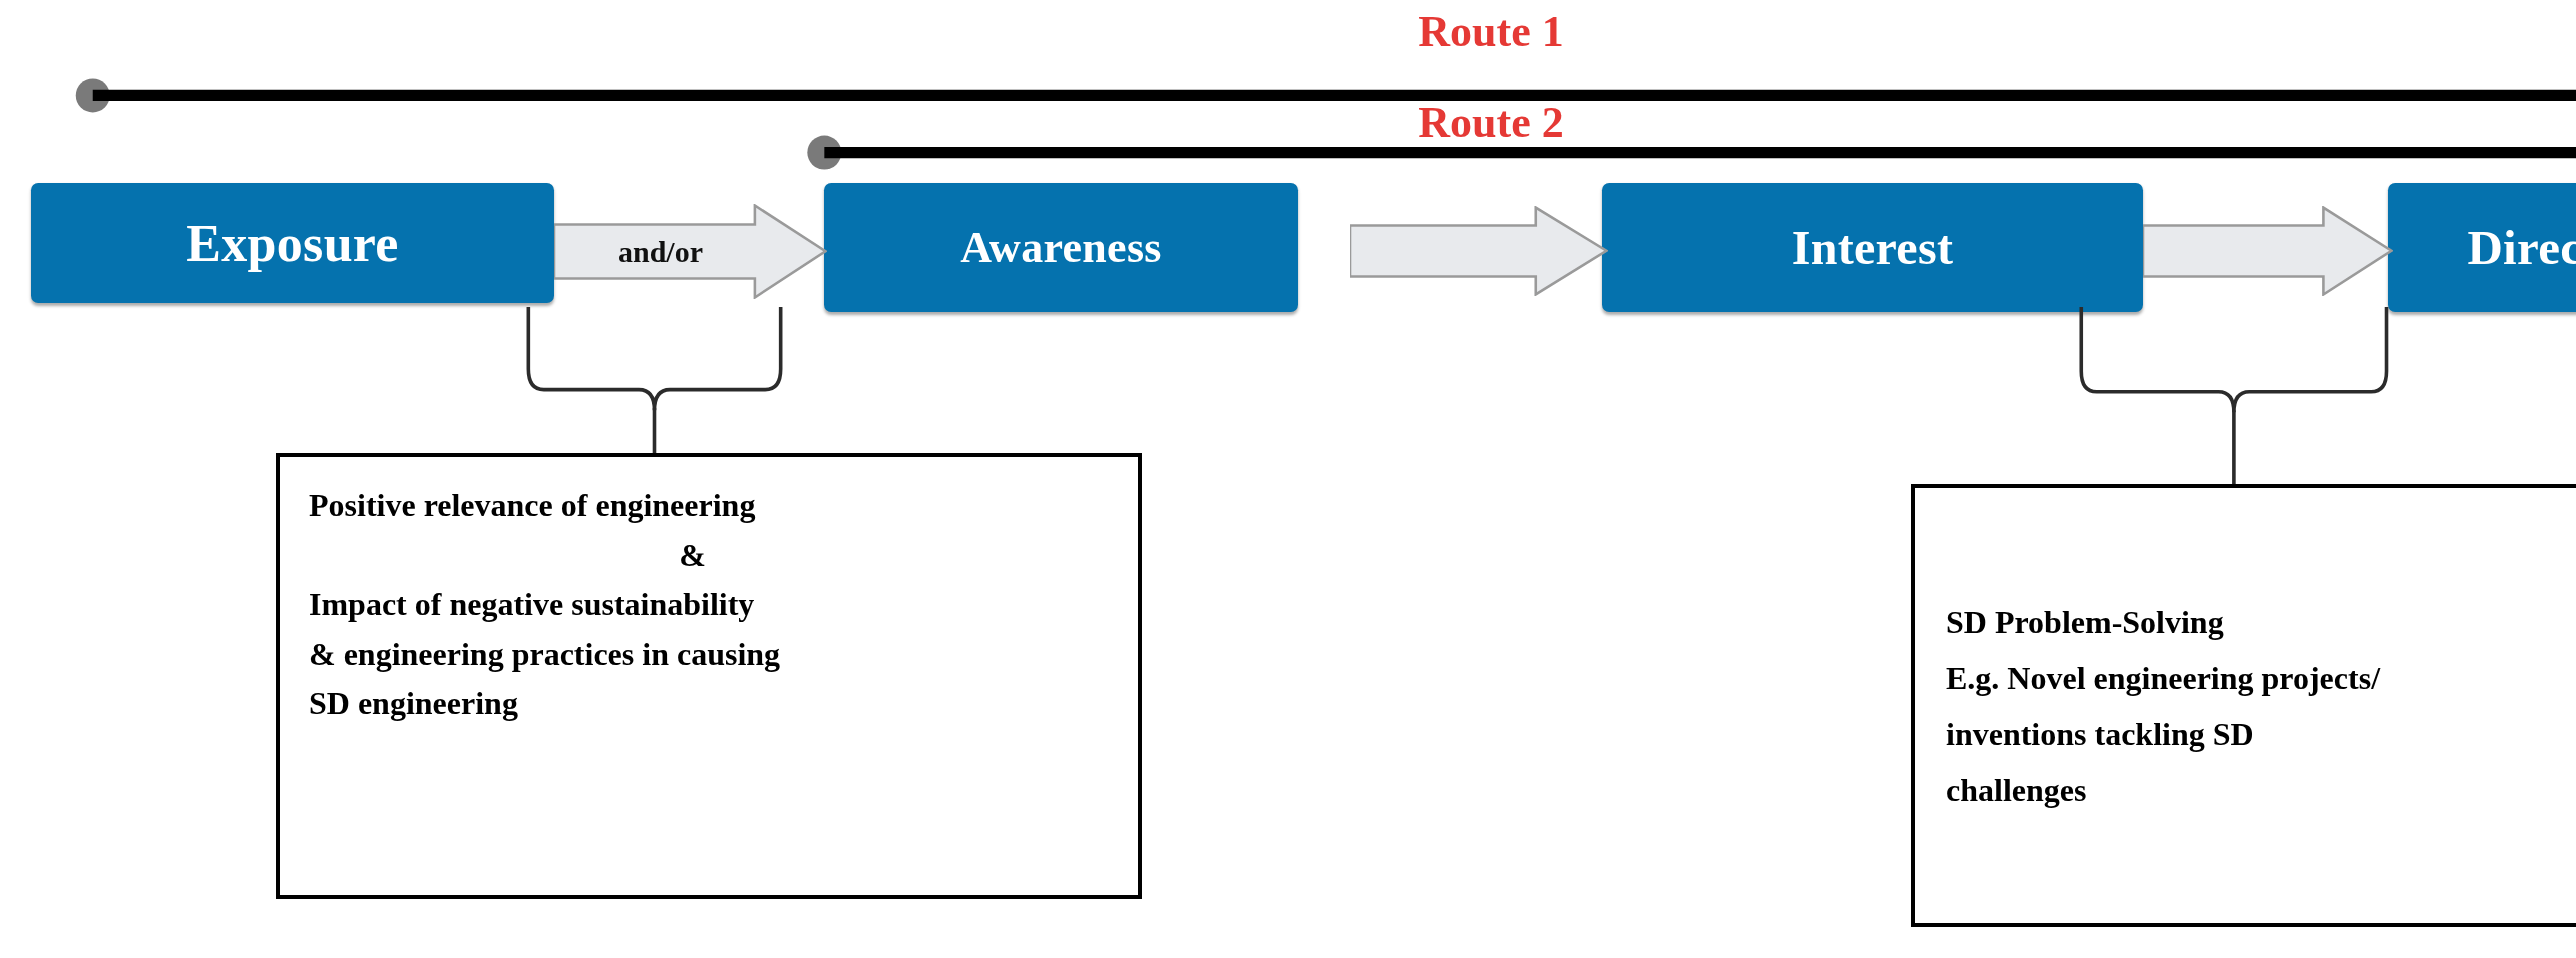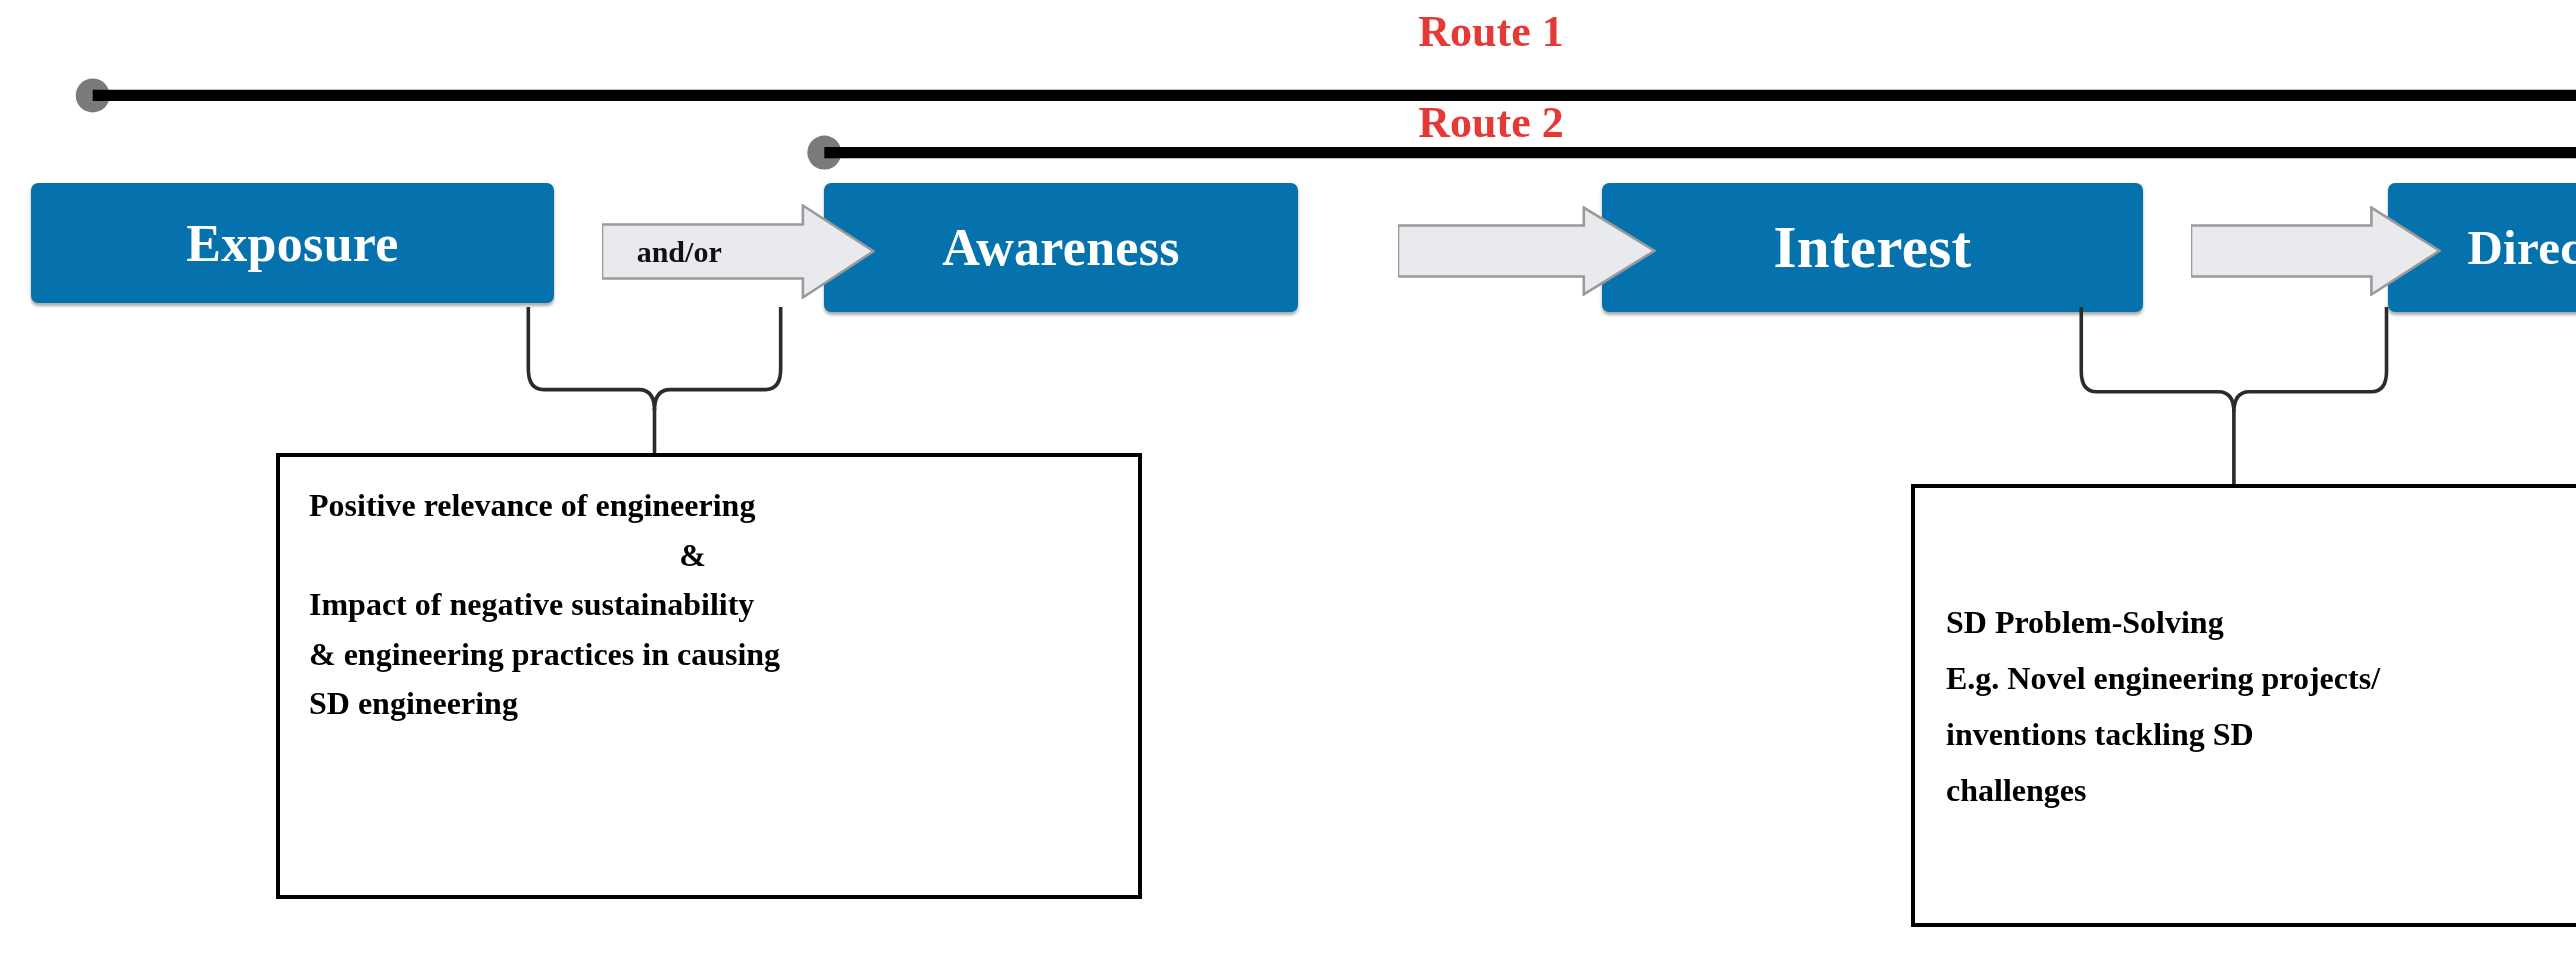--- a/index.html
+++ b/index.html
@@ -59,31 +59,30 @@
     display: flex;
     align-items: center;
     justify-content: center;
     color: #ffffff;
     font-weight: bold;
     font-family: "Liberation Serif", "DejaVu Serif", serif;
     white-space: pre;
     letter-spacing: 0.3px;
   }
   #box-exposure        { left: 31px;   top: 183px; width: 523px; height: 120px; font-size: 52px; }
-  #box-awareness       { left: 824px; top: 183px; width: 474px; height: 129px; font-size: 52px; }
-  #box-interest        { left: 1602px; top: 183px; width: 541px; height: 129px; font-size: 59px;  }
+  #box-awareness       { left: 824px; top: 183px; width: 474px; height: 129px; font-size: 44px; }
+  #box-interest        { left: 1602px; top: 183px; width: 541px; height: 129px; font-size: 48px;  }
   #box-direct          { left: 2388px; top: 183px; width: 580px; height: 129px; font-size: 49px;  }
 
   
   .block-arrow {
     position: absolute;
     display: flex;
     align-items: center;
     justify-content: center;
-    padding-left: 48px;
   }
   .block-arrow svg { display: block; width: 100%; height: 100%; }
   .block-arrow .arrow-text {
     position: absolute;
     left: 0; right: 22%;
     text-align: center;
     font-family: "Liberation Serif", "DejaVu Serif", serif;
     font-weight: bold;
     font-size: 30px;
     color: #111111;

